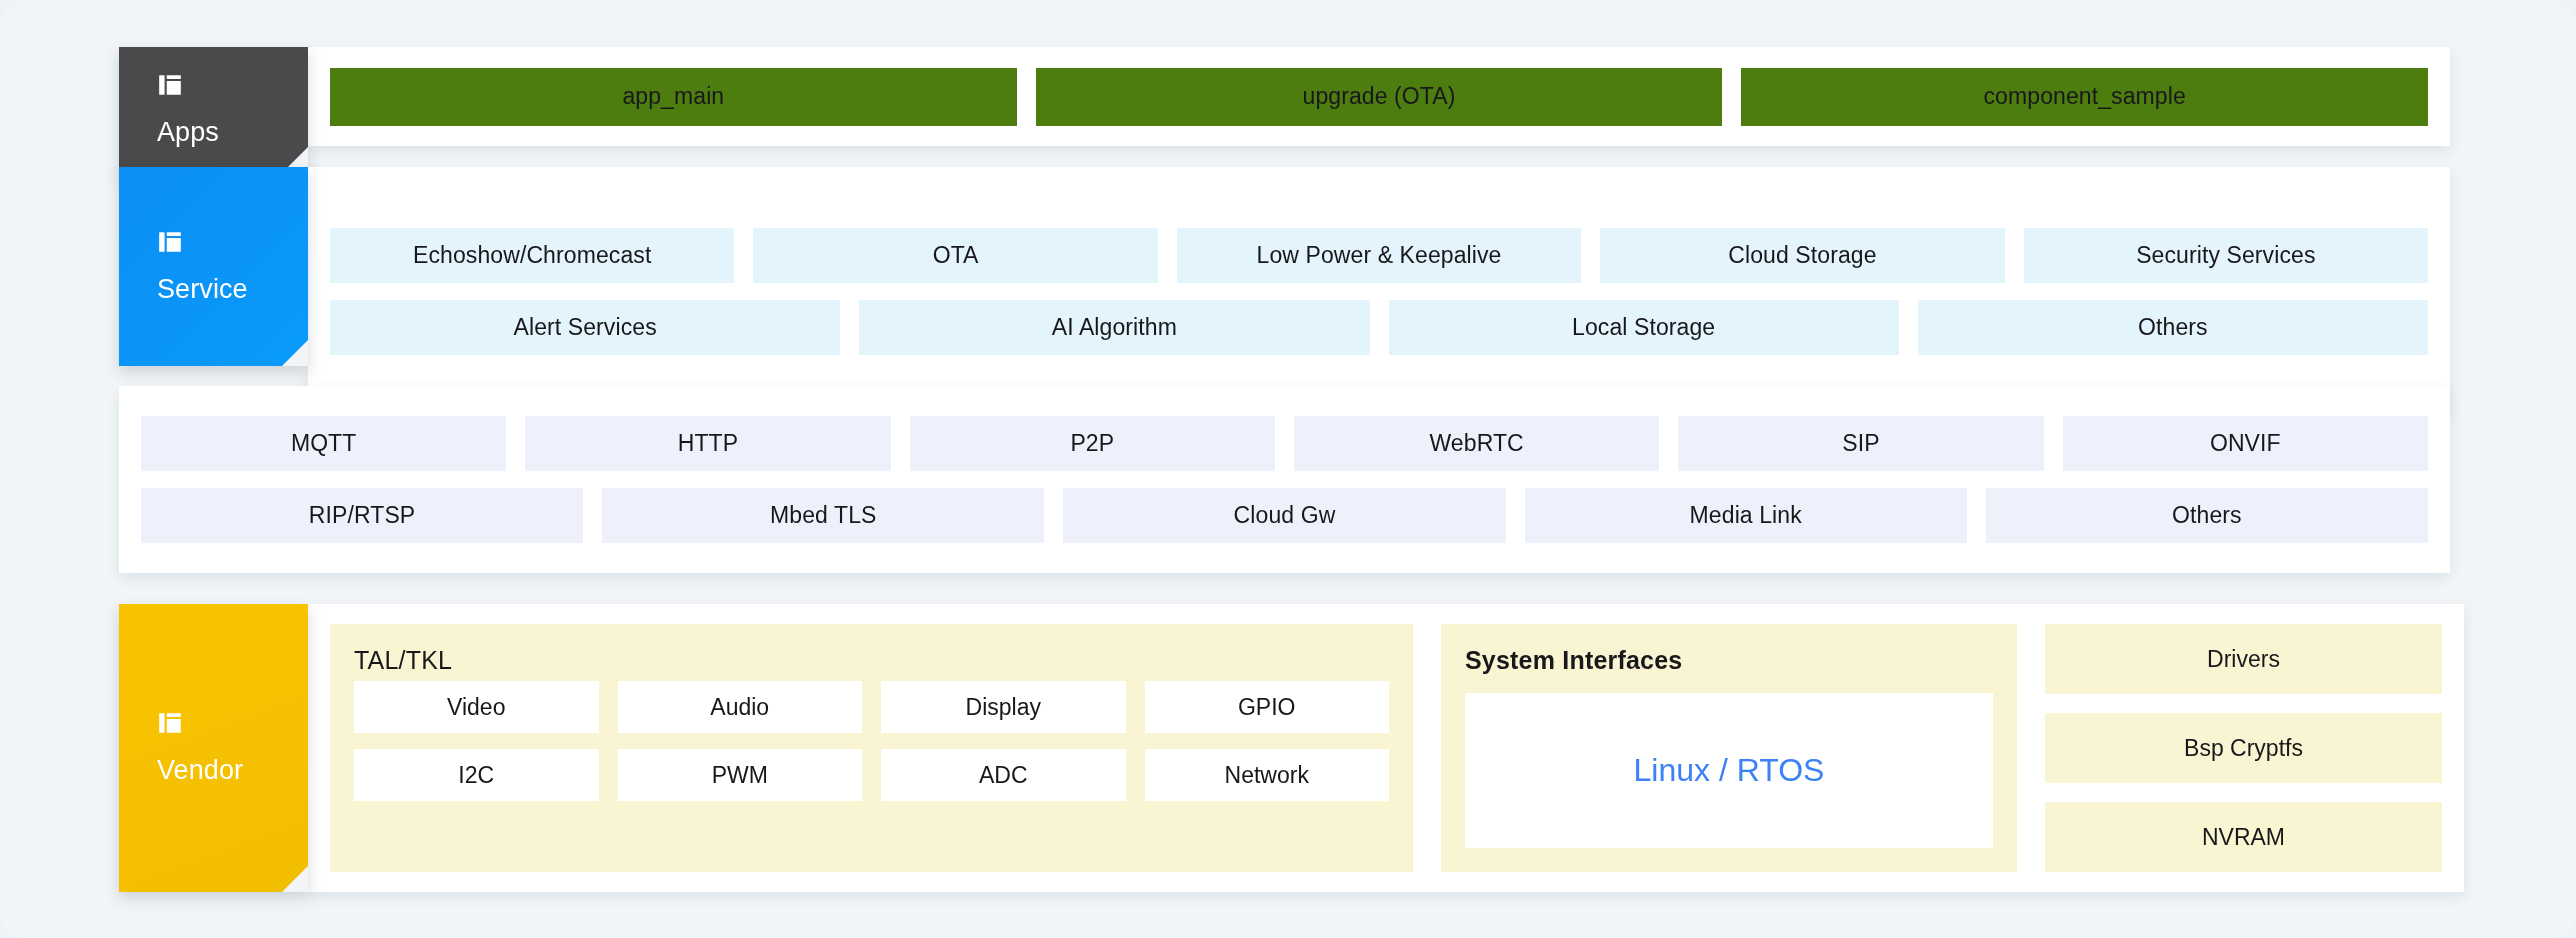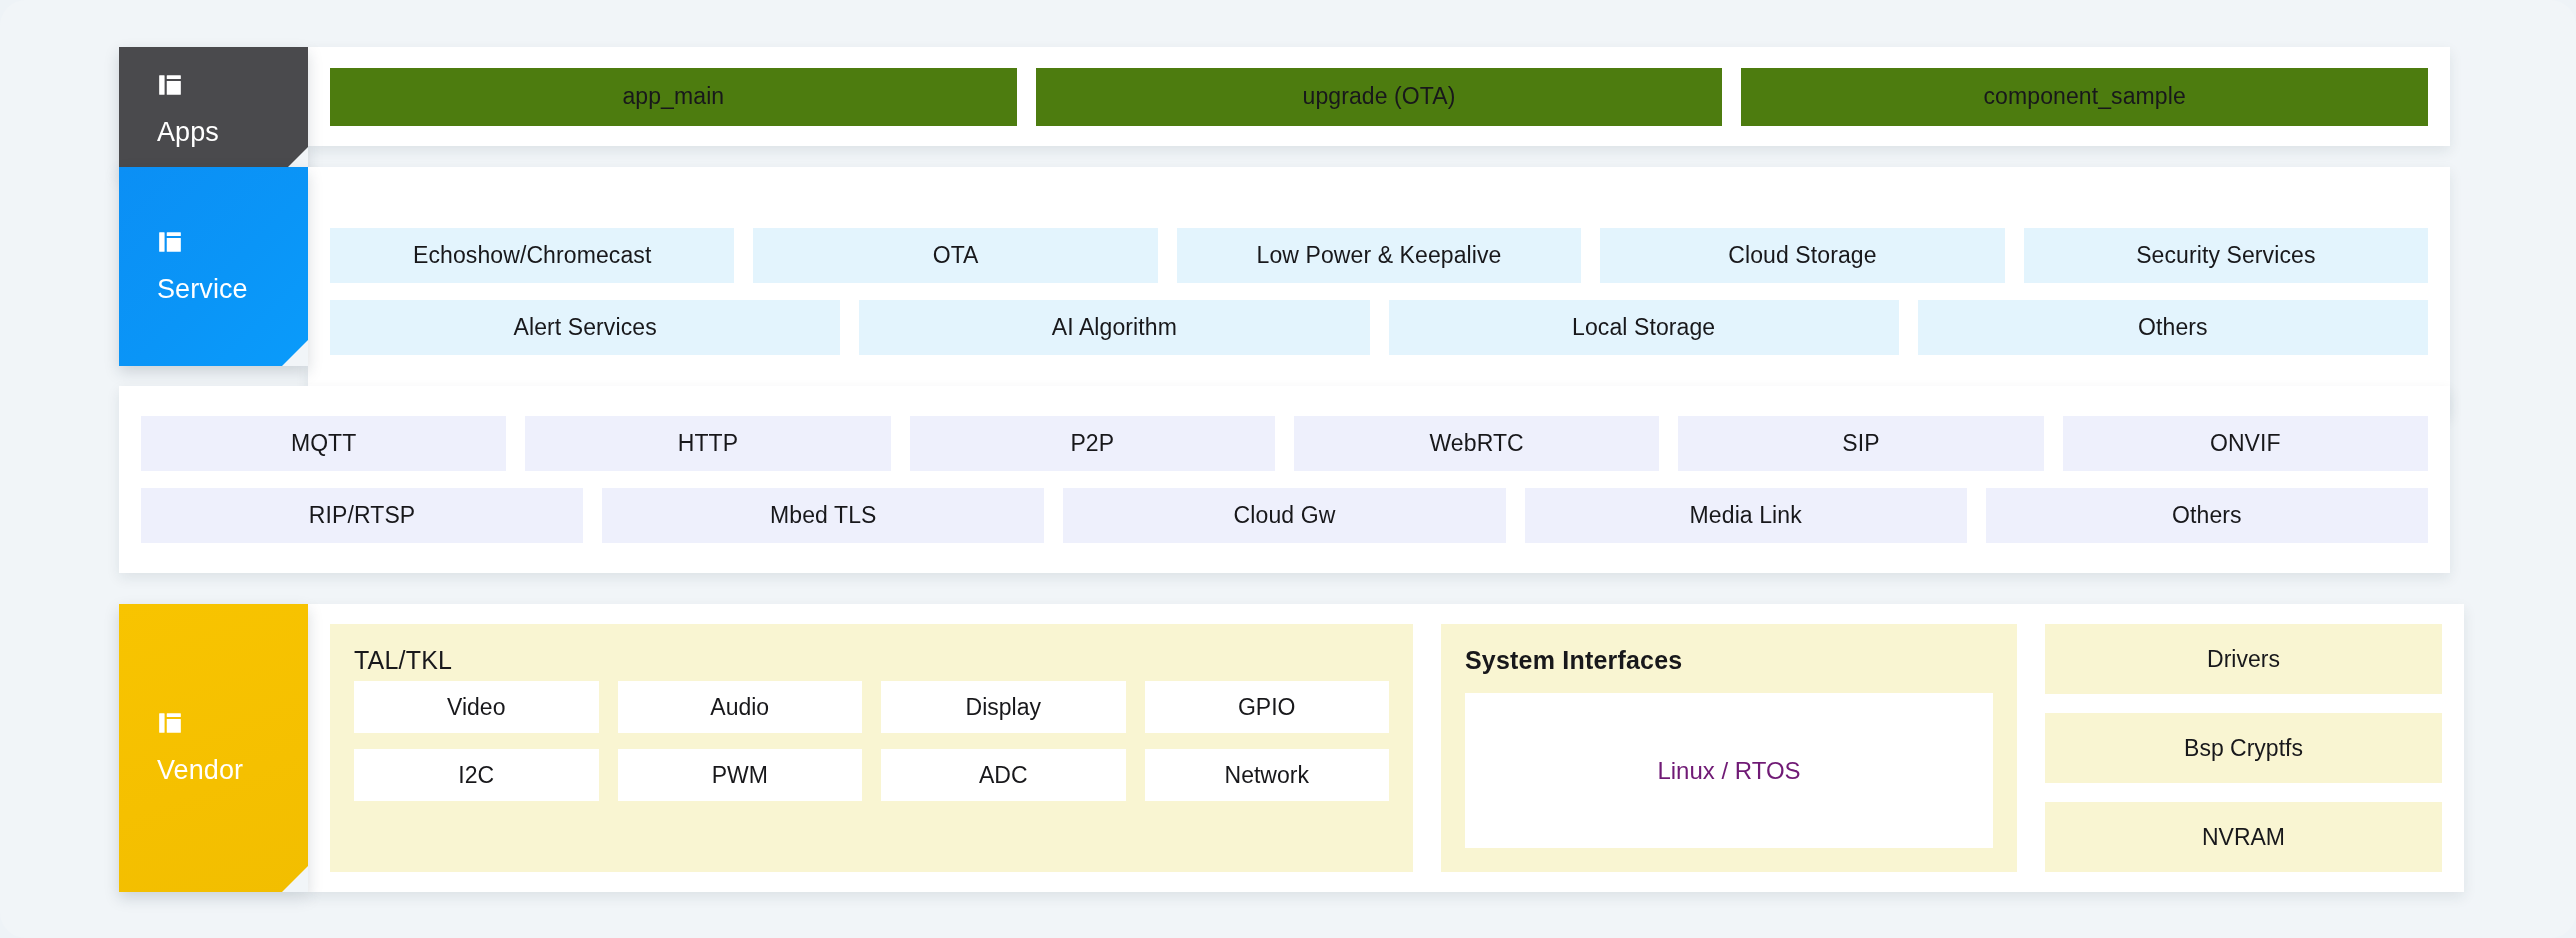--- a/index.html
+++ b/index.html
@@ -177,22 +177,22 @@
     text-align: left;
     margin-bottom: 18px;
     letter-spacing: 0.2px;
   }
   .sysif-inner {
     flex: 1 1 auto;
     background: #ffffff;
     display: flex;
     align-items: center;
     justify-content: center;
-    font-size: 24px;
-    color: #701a75;
+    font-size: 32px;
+    color: #3b82f6;
   }
 
   .vendor-right {
     flex: 1 1 auto;
     display: flex;
     flex-direction: column;
     gap: 19px;
   }
   .box-yellow {
     flex: 1 1 0;

